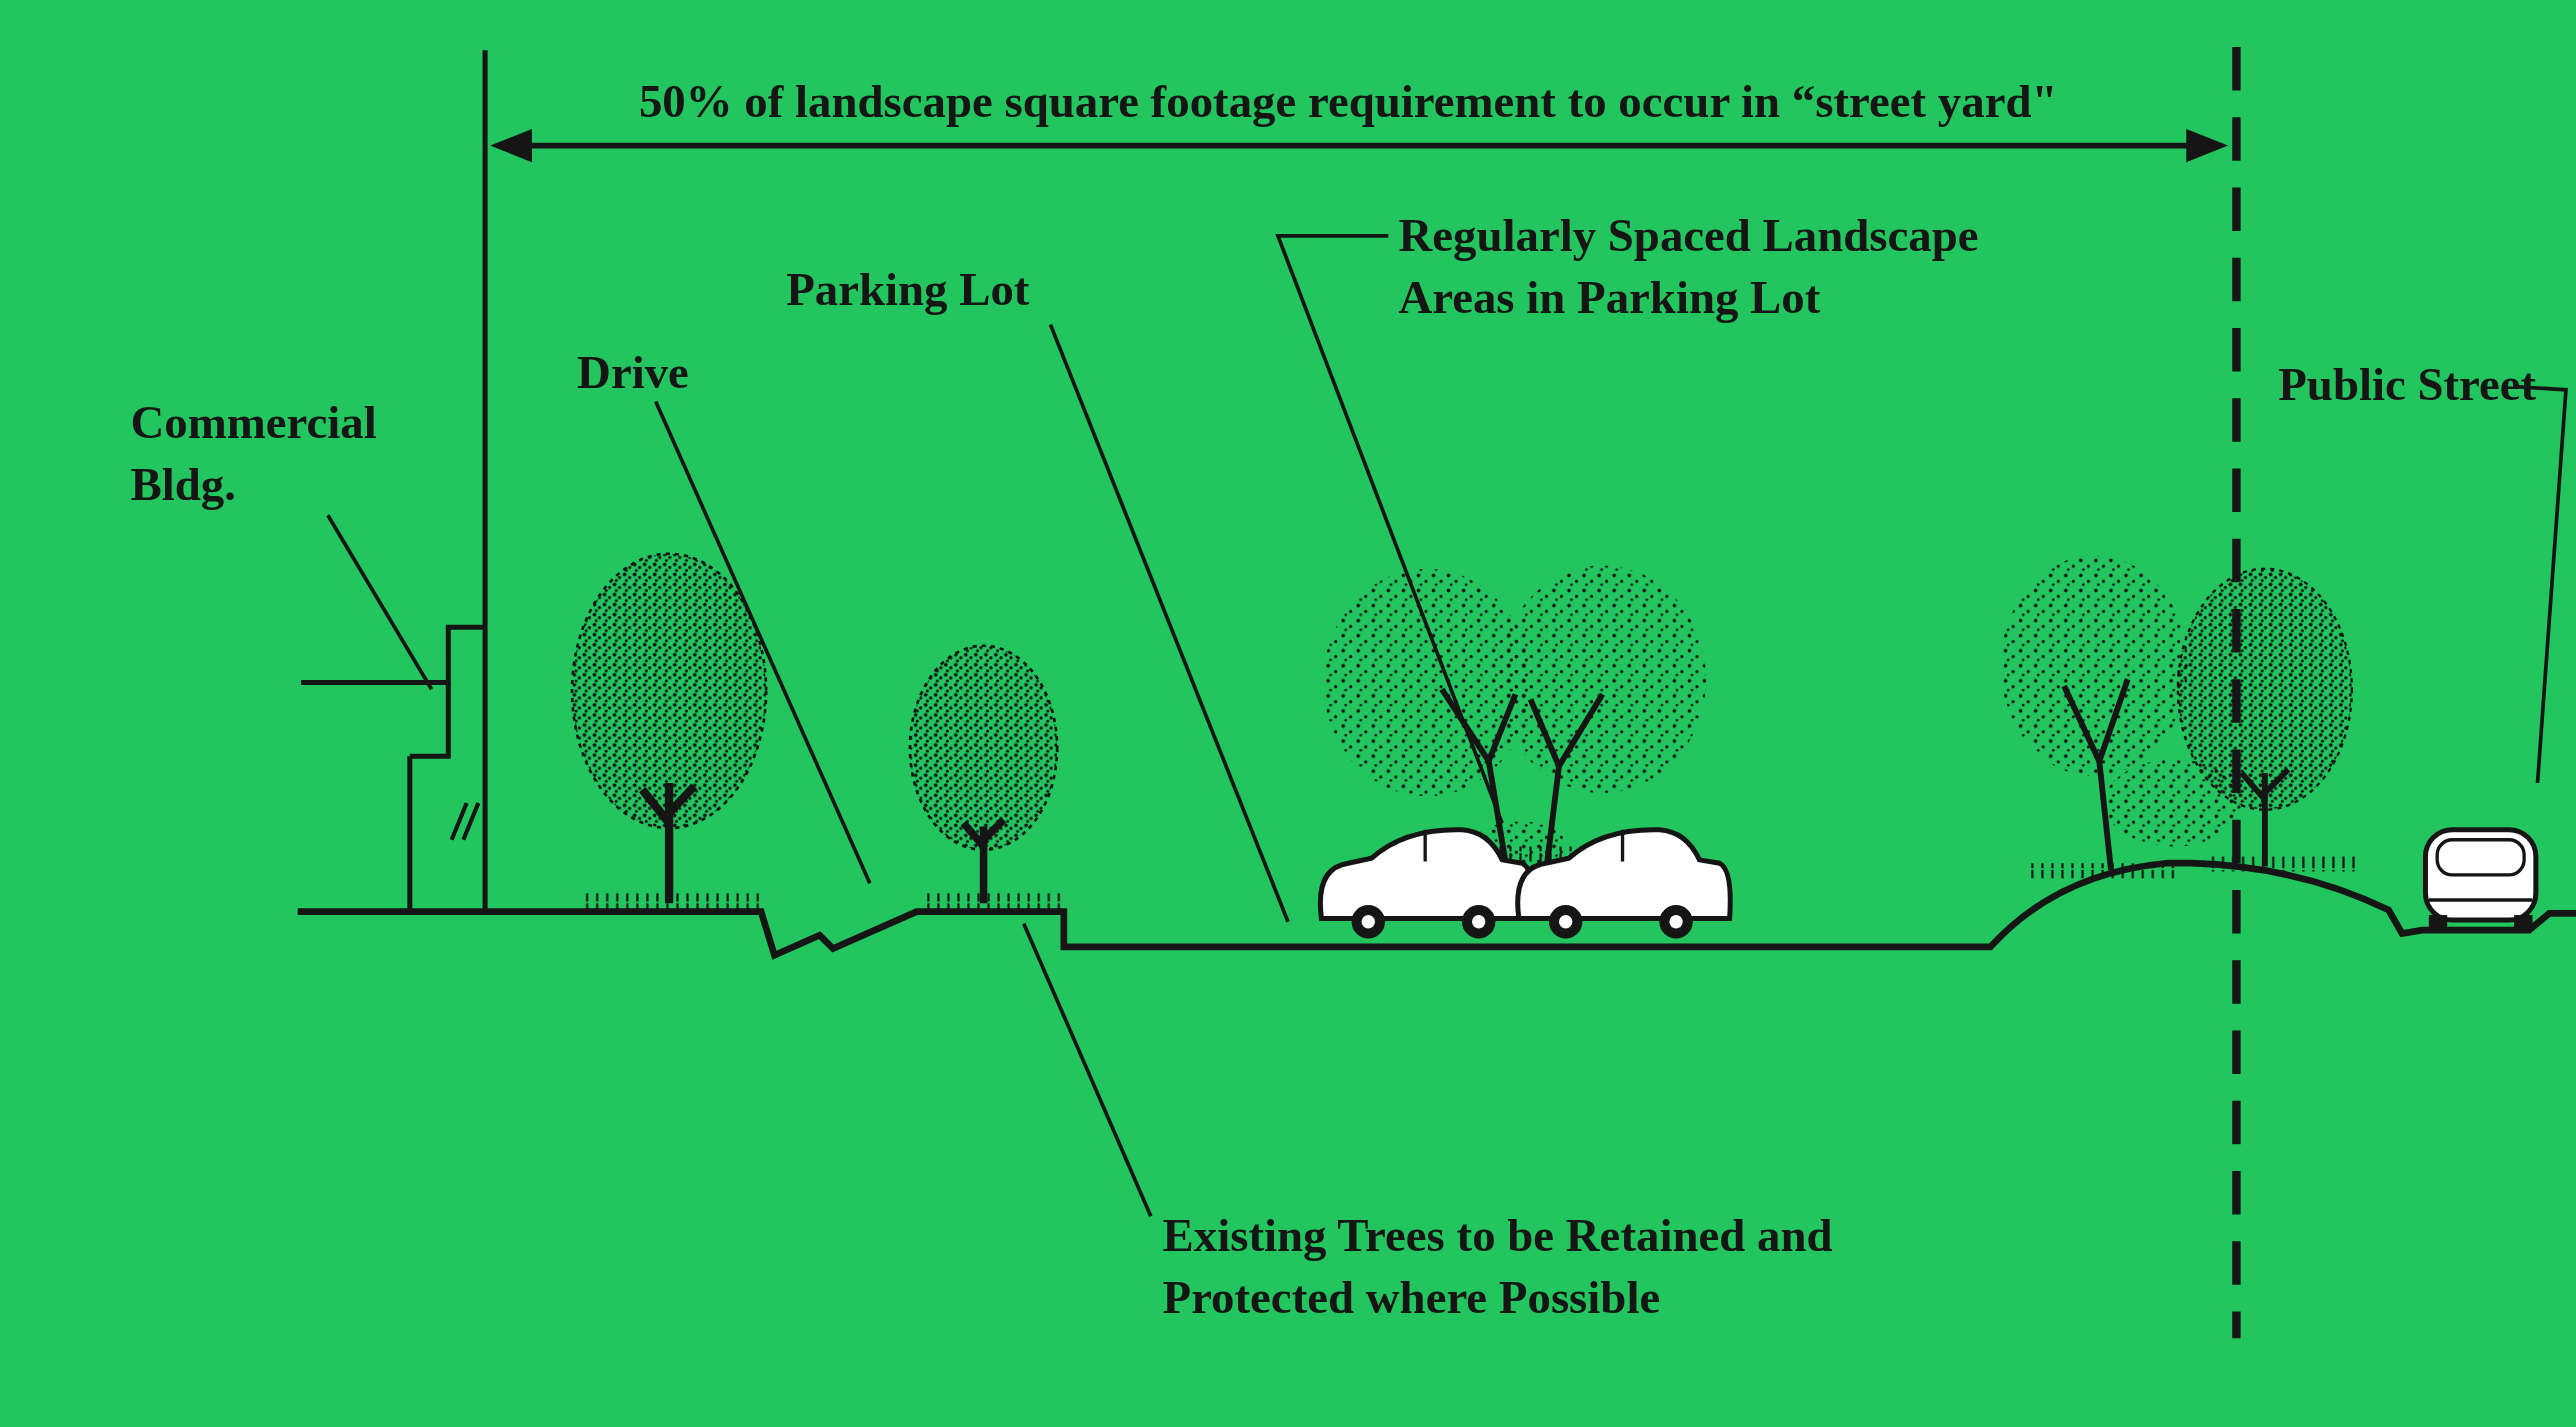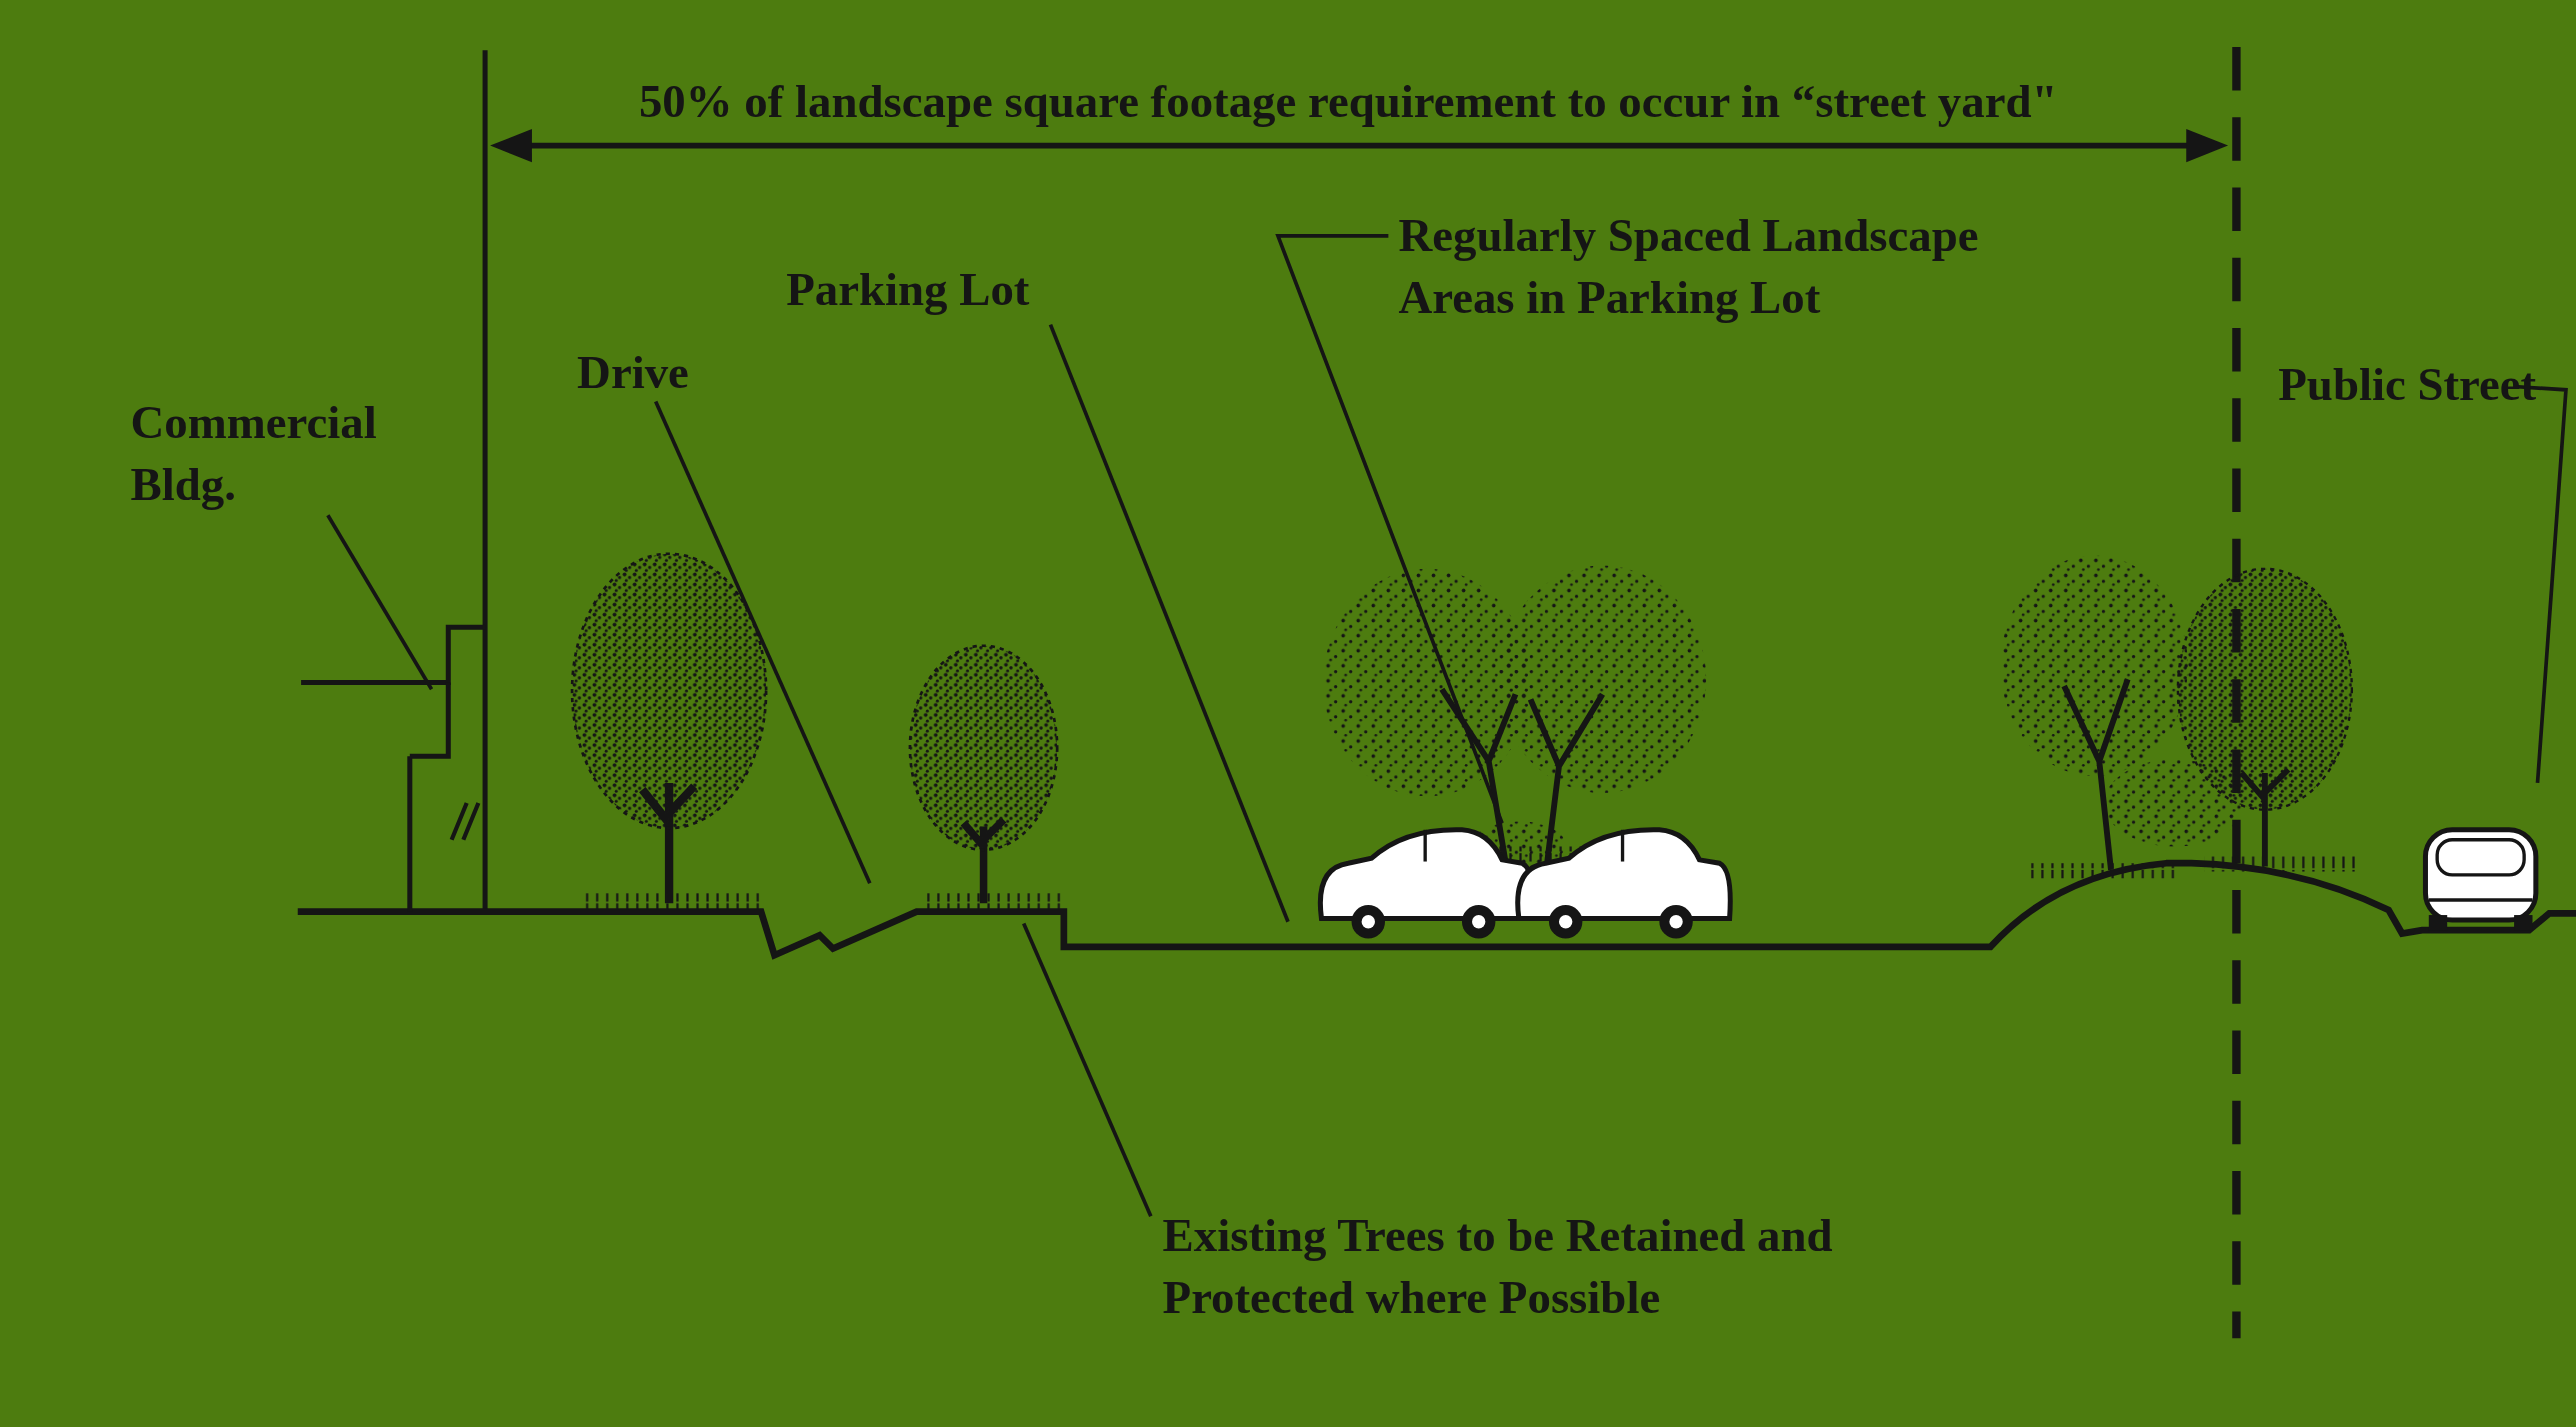--- a/index.html
+++ b/index.html
@@ -1,16 +1,16 @@
 <!DOCTYPE html>
 <html style="font-size:11.4px"><head>
 <meta charset="utf-8">
 <style>
   html,body{margin:0;padding:0;background:#ffffff;}
-  .canvas{position:relative;width:2576px;height:1427px;background:#4d7c0f;overflow:hidden;}
+  .canvas{position:relative;width:2576px;height:1427px;background:#22c55e;overflow:hidden;}
   .canvas svg{width:100%;height:100%;display:block;}
   text{font-family:"Liberation Serif", serif;font-weight:700;fill:#151515;}
   .ink{stroke:#151515;}
 </style>
 </head>
 <body>
 
 <div class="canvas">
   <svg viewBox="0 0 1540 853" preserveAspectRatio="xMidYMid meet">
     <defs>

